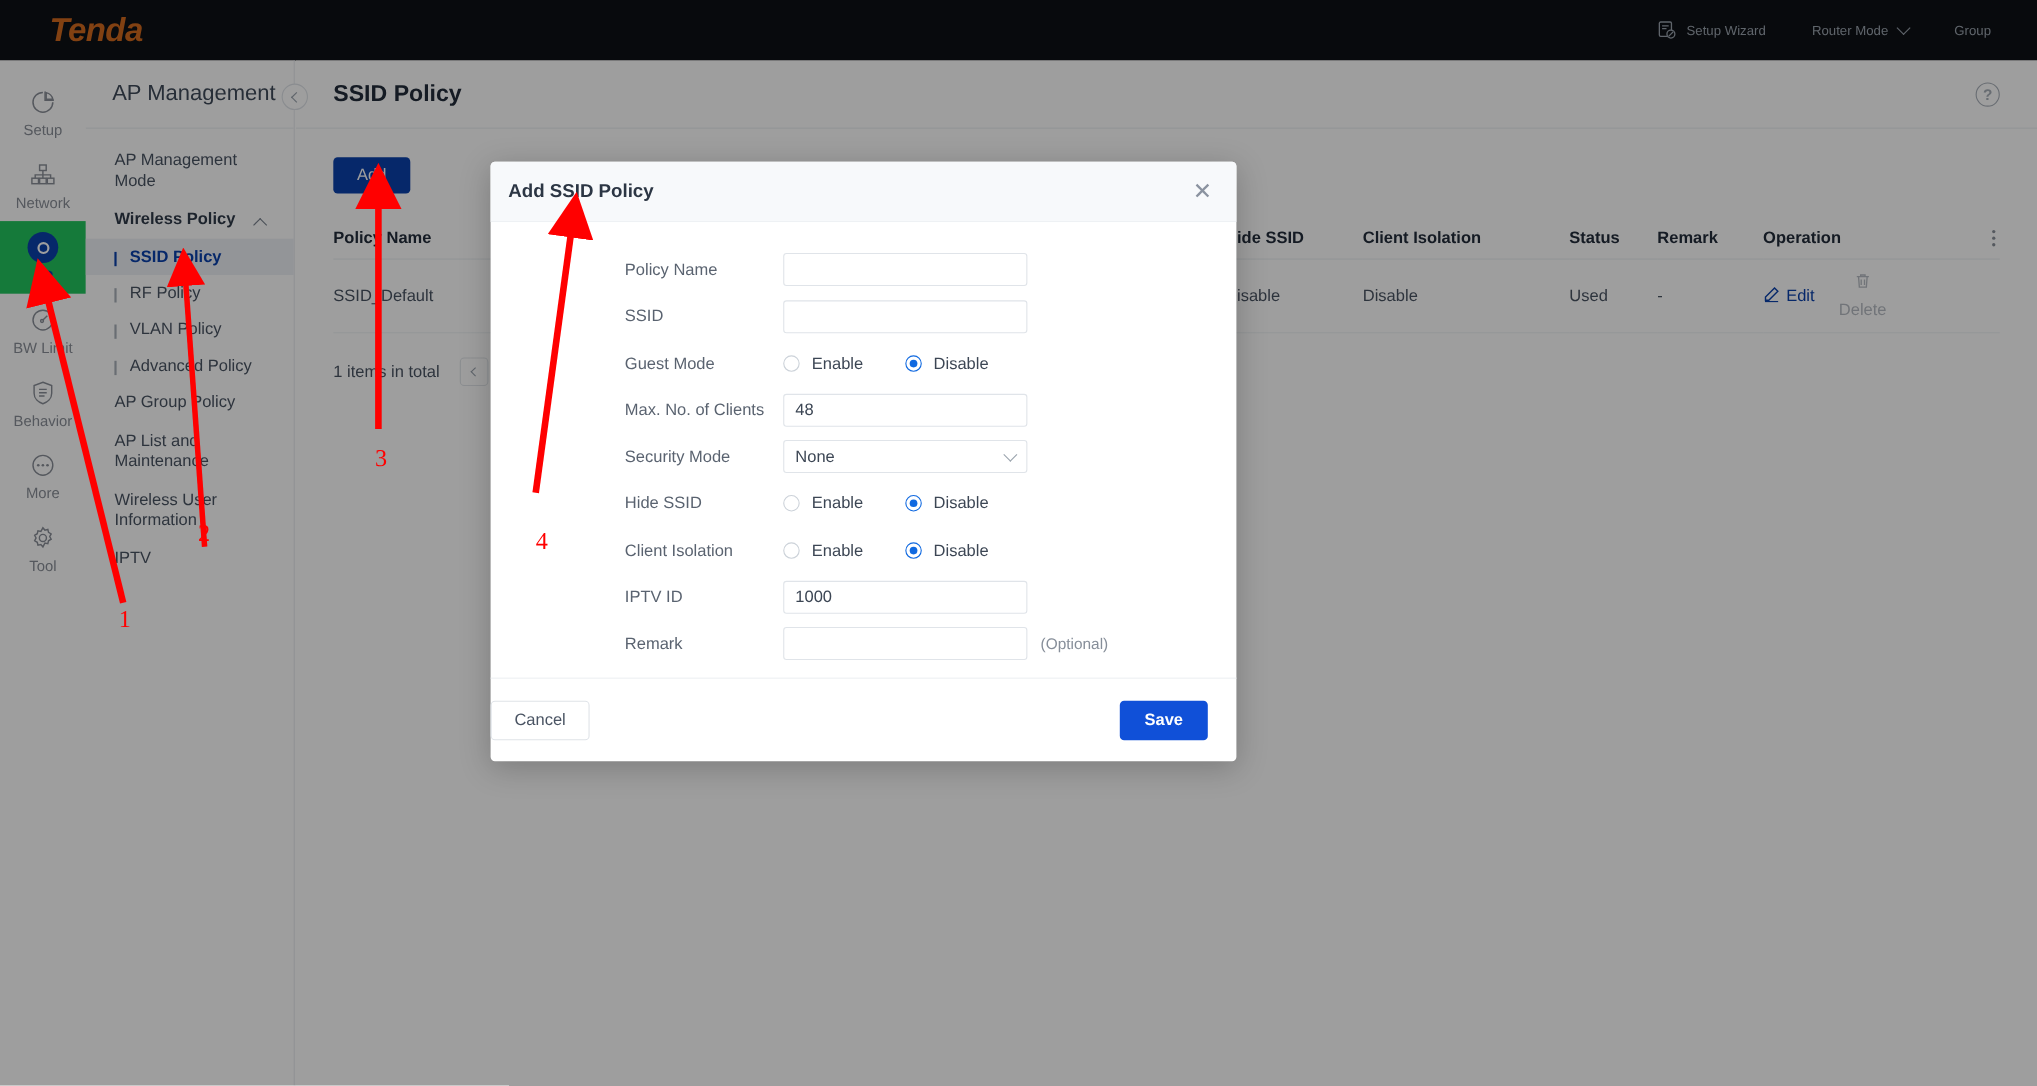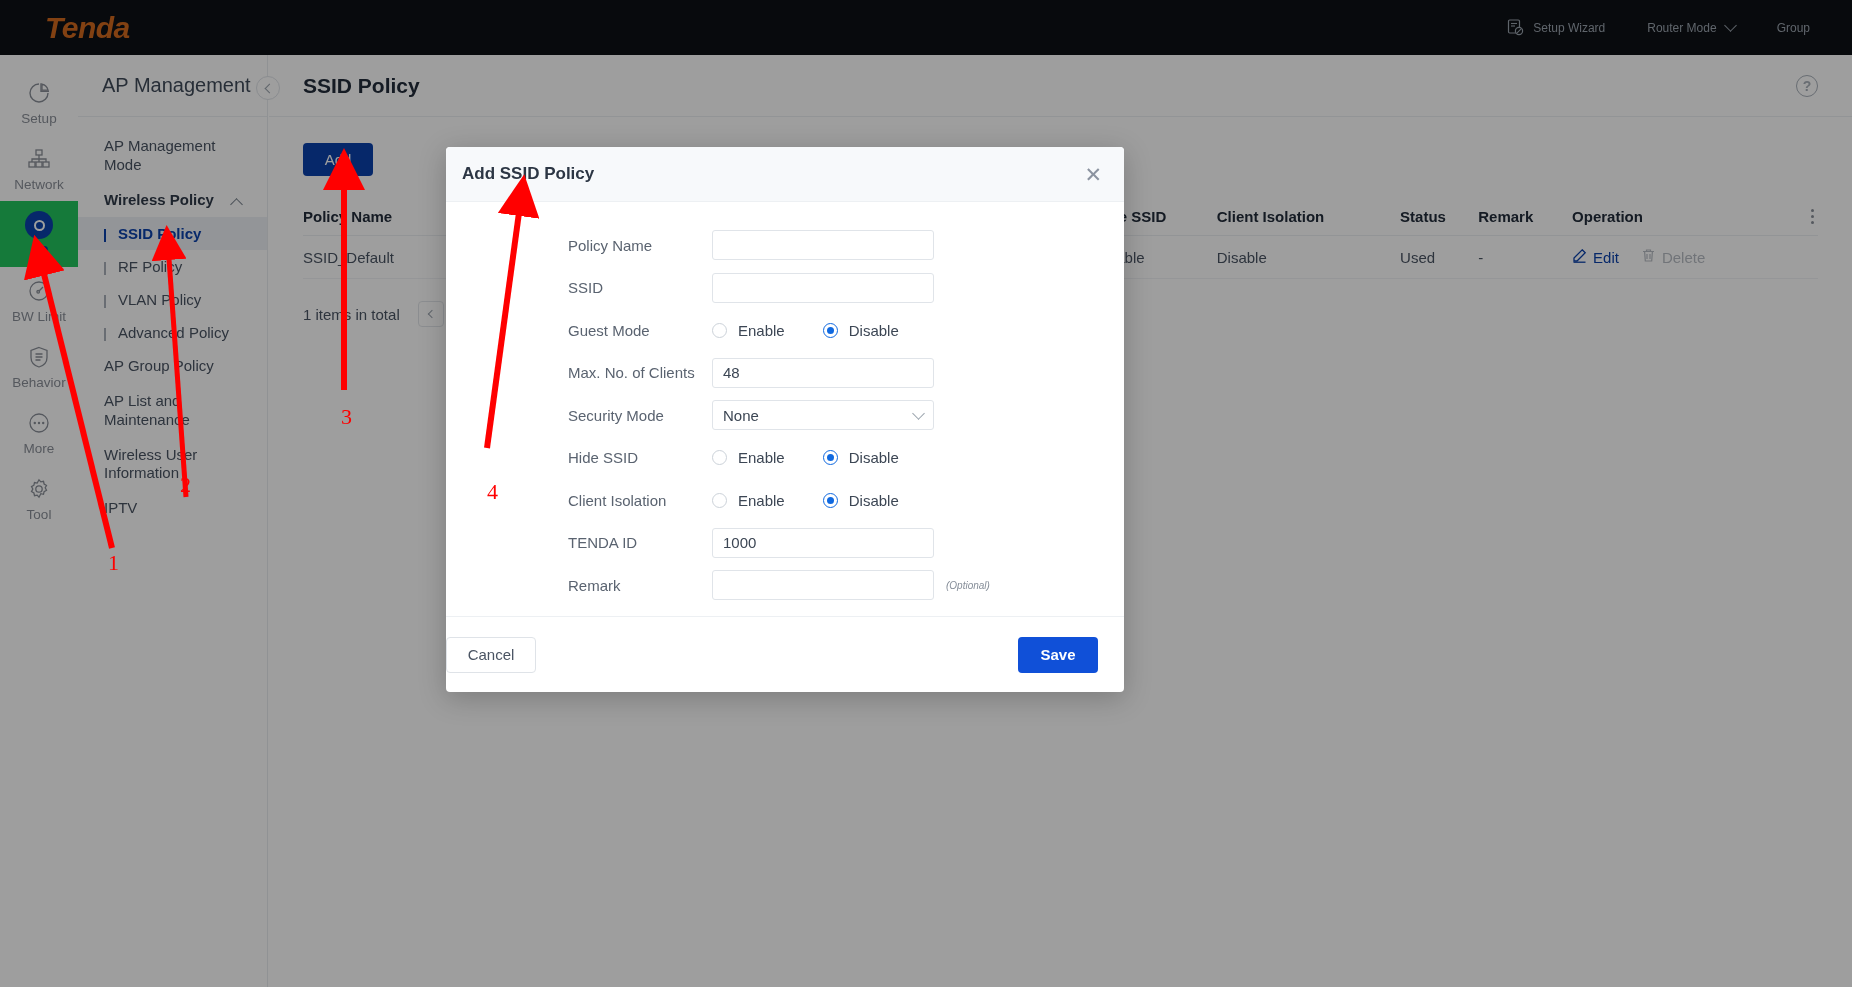--- a/index.html
+++ b/index.html
@@ -105,21 +105,21 @@
   table.tbl th {
     text-align: left; padding: 10px 0; color: #222c3a; font-weight: bold;
     border-bottom: 1px solid #eceff2; white-space: nowrap;
   }
   table.tbl td {
     padding: 12px 0; color: #4a5463; border-bottom: 1px solid #f1f3f5; white-space: nowrap;
   }
   td.status-used { color: #1e7a5e; }
   .op-cell { display: flex; align-items: center; gap: 22px; }
   .op-edit { color: #0b41ab; display: flex; align-items: center; gap: 6px; cursor: pointer; }
-  .op-del { color: #b7bcc3; display: flex; align-items: center; gap: 6px; cursor: default; }
+  .op-del { color: #b7bcc3; display: flex; align-items: center; gap: 6px; cursor: default; flex-direction: column; }
   .col-more {
     display:flex; flex-direction:column; gap:3px; align-items:center; cursor:pointer; padding-left:8px;
   }
   .col-more b { width: 3px; height: 3px; background: #8a9099; border-radius: 50%; display:block; }
   .footer-row { display: flex; align-items: center; gap: 18px; margin-top: 22px; font-size: 15px; color: #4a5463; }
   .pager-btn {
     width: 26px; height: 26px; border: 1px solid #e2e6ea; border-radius: 4px; background:#fff;
     display:flex; align-items:center; justify-content:center; cursor: pointer;
   }
   .pager-btn i { width: 6px; height: 6px; border-left: 1.5px solid #9aa3ad; border-bottom: 1.5px solid #9aa3ad; transform: rotate(45deg); margin-left:3px; display:block;}
@@ -154,21 +154,21 @@
   .fselect .sc {
     margin-left: auto; width: 9px; height: 9px;
     border-right: 1.6px solid #9aa3ad; border-bottom: 1.6px solid #9aa3ad;
     transform: rotate(45deg); margin-bottom: 4px;
   }
   .radios { display: flex; align-items: center; gap: 38px; }
   .radio { display: flex; align-items: center; gap: 11px; font-size: 15px; color: #3c4654; cursor: pointer; }
   .rdot { width: 15px; height: 15px; border-radius: 50%; border: 1.5px solid #ccd2d9; background:#fff; display:flex; align-items:center; justify-content:center;}
   .radio.on .rdot { border-color: #1069e0; }
   .radio.on .rdot::after { content:""; width: 7px; height: 7px; border-radius: 50%; background: #1069e0; display:block; }
-  .opt-note { font-size: 10px; color: #868e99; margin-left: 12px; font-style: italic; }
+  .opt-note { font-size: 14px; color: #868e99; margin-left: 12px; }
   .modal-foot {
     height: 76px; border-top: 1px solid #edf0f3; display: flex; align-items: center;
     justify-content: space-between; gap: 18px; padding-right: 26px;
   }
   .btn-cancel {
     width: 90px; height: 36px; background: #fff; border: 1px solid #dfe3e8; border-radius: 4px;
     font-size: 15px; color: #4a5463; font-family: inherit; cursor: pointer;
   }
   .btn-save {
     width: 80px; height: 36px; background: #1050d8; border: none; border-radius: 4px;
@@ -456,21 +456,21 @@
             </span>
             <span class="radio on">
               <span class="rdot"></span>
               <span>Disable</span>
             </span>
           </span>
         </span>
       </div>
 
       <div class="frow">
-        <span class="flabel">TENDA ID</span>
+        <span class="flabel">IPTV ID</span>
         <span class="fctrl"><input class="finput" type="text" value="1000" style=""></span>
       </div>
 
       <div class="frow">
         <span class="flabel">Remark</span>
         <span class="fctrl"><input class="finput" type="text" value="" style=""></span>
         <span class="opt-note">(Optional)</span>
       </div>
 
     </div>

